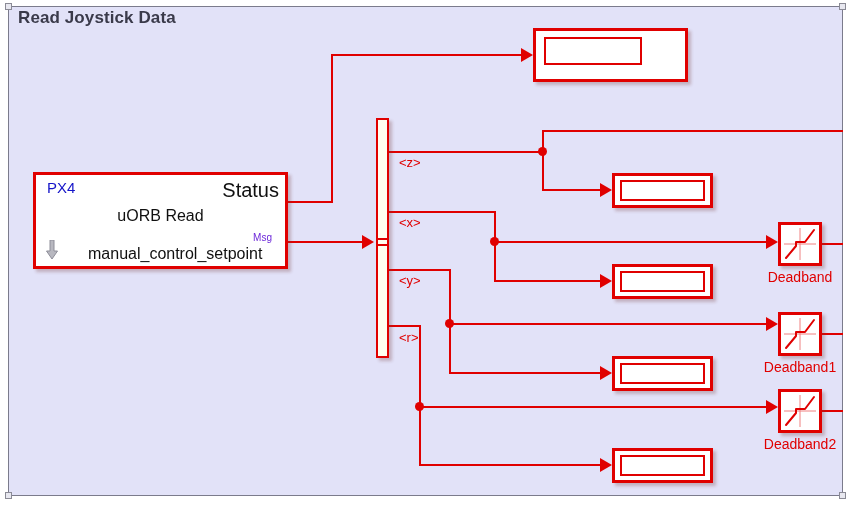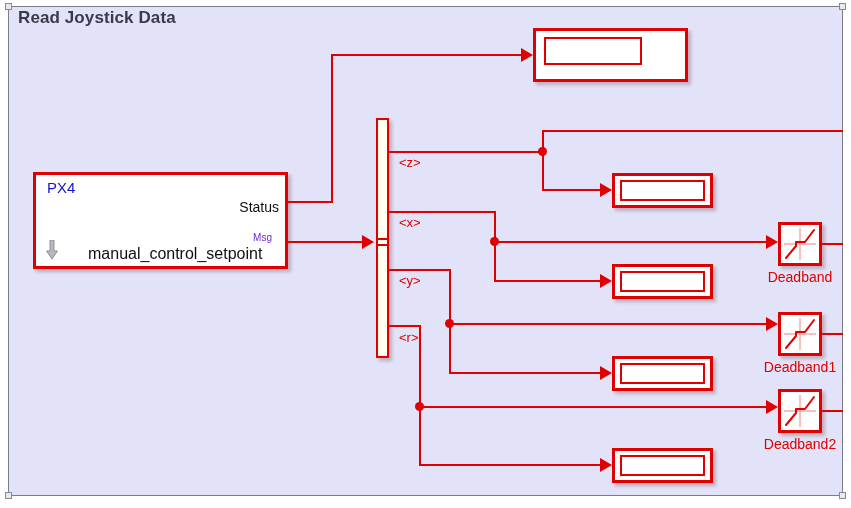--- a/index.html
+++ b/index.html
@@ -112,22 +112,22 @@
     right: 0;
     top: 32px;
     text-align: center;
     font-size: 16px;
     color: #101010;
     white-space: nowrap;
   }
   #px4-status {
     position: absolute;
     right: 6px;
-    top: 24px;
-    font-size: 14px;
+    top: 4px;
+    font-size: 20px;
     color: #101010;
     white-space: nowrap;
   }
   #px4-msg {
     position: absolute;
     right: 13px;
     top: 57px;
     font-size: 10px;
     color: #6d28d9;
     white-space: nowrap;
@@ -299,20 +299,21 @@
   <div class="wire-h" style="left:419px; top:406px; width:353px;"></div>
   <div class="arrow" style="left:766px; top:400px;"></div>
   <div class="wire-v" style="left:419px; top:406px; height:59px;"></div>
   <div class="wire-h" style="left:419px; top:464px; width:184px;"></div>
   <div class="arrow" style="left:600px; top:458px;"></div>
 
   <div class="wire-h" style="left:821px; top:410px; width:22px;"></div>
 
   <div id="px4-block">
     <span id="px4-tag">PX4</span>
+    <span id="px4-mid">uORB Read</span>
     <span id="px4-status">Status</span>
     <span id="px4-msg">Msg</span>
     <svg id="px4-downarrow" viewBox="0 0 14 20">
       <path d="M5 0 h4 v11 h3.5 L7 19 L1.5 11 H5 Z" fill="#b8b8c0" stroke="#8e8e99" stroke-width="1"></path>
     </svg>
     <span id="px4-topic">manual_control_setpoint</span>
   </div>
 
   <div id="bus-selector"></div>
   <div id="bus-inport-mark"></div>

